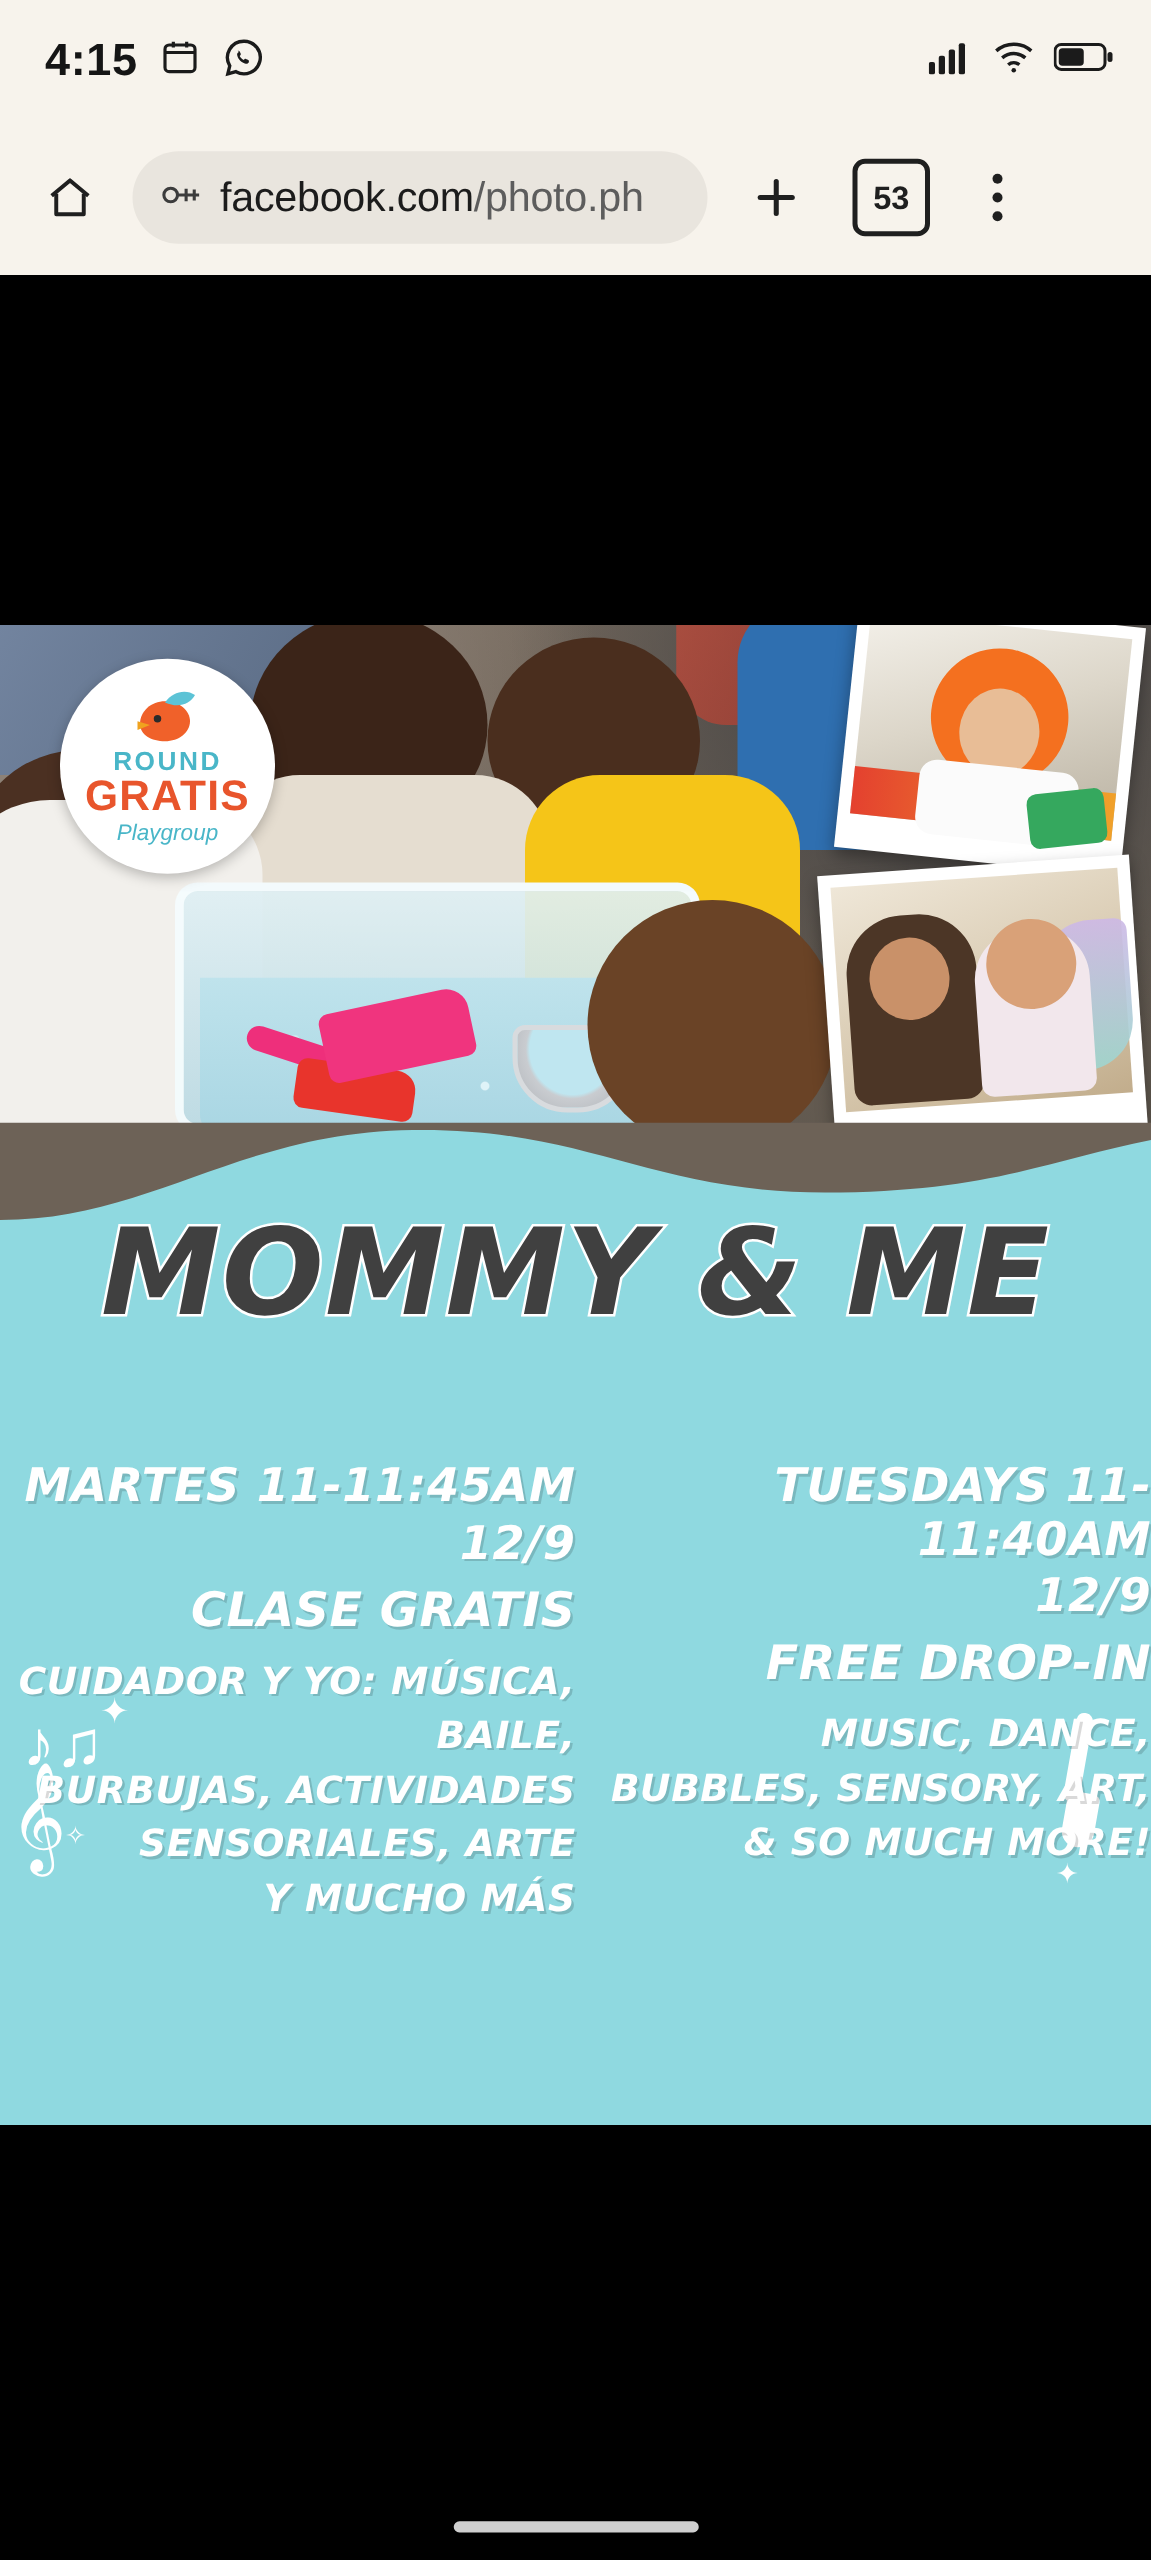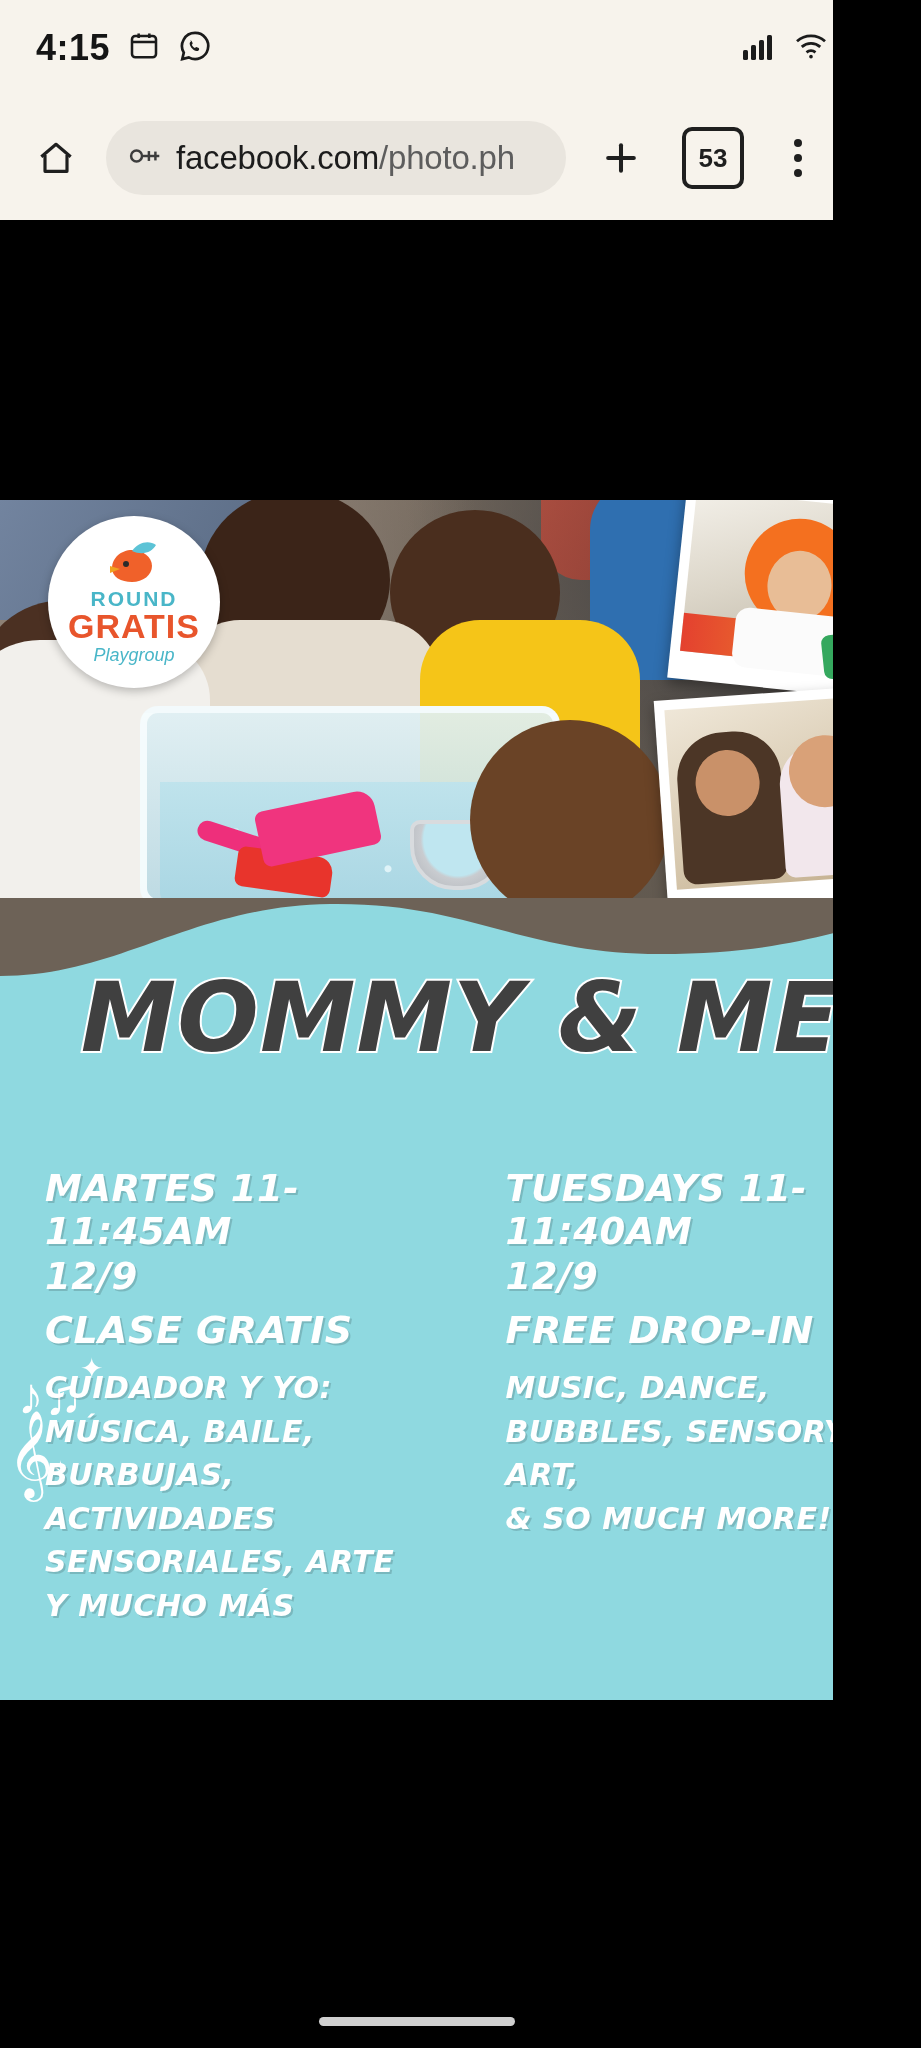--- a/index.html
+++ b/index.html
@@ -5,21 +5,21 @@
   * { box-sizing: border-box; margin: 0; padding: 0; }
   html, body {
     width: 921px;
     height: 2048px;
     background: #000;
     font-family: "Liberation Sans", sans-serif;
     overflow: hidden;
   }
   .device {
     position: relative;
-    width: 833px;
+    width: 921px;
     height: 2048px;
     background: #000;
     overflow: hidden;
   }
 
   
   .chrome {
     position: absolute;
     top: 0; left: 0;
     width: 921px;
@@ -227,21 +227,21 @@
   .kid-a-head { position:absolute; left:-20px; top:100px; width:170px; height:150px; background:#4b3022; border-radius:50% 50% 40% 40%; }
   .kid-b-head { position:absolute; left:200px; top:-10px; width:190px; height:180px; background:#3b2418; border-radius:50%; }
   .kid-b-body { position:absolute; left:180px; top:120px; width:260px; height:230px; background:#e5ddd0; border-radius:60px 60px 20px 20px; }
   .kid-c-head { position:absolute; left:390px; top:10px; width:170px; height:165px; background:#4a2e1e; border-radius:50%; }
   .kid-c-body { position:absolute; left:420px; top:120px; width:220px; height:230px; background:#f5c518; border-radius:60px 60px 20px 20px; }
   .kid-d-head { position:absolute; left:470px; top:220px; width:200px; height:200px; background:#6a4326; border-radius:50%; }
   .kid-e { position:absolute; left:590px; top:-20px; width:220px; height:200px; background:#2f6fb0; border-radius:50px; }
 
   .logo-badge {
     position: absolute;
-    left: 48px; top: 16px;
+    left: 48px; top: 27px;
     width: 172px; height: 172px;
     border-radius: 50%;
     background: #fff;
     display: flex; flex-direction: column;
     align-items: center; justify-content: center;
     box-shadow: 0 3px 10px rgba(0,0,0,.25);
   }
   .logo-bird {
     width: 64px; height: 48px;
     position: relative;
@@ -319,28 +319,27 @@
   }
 
   .cols {
     position: absolute;
     top: 268px; left: 0;
     width: 921px;
     display: flex;
   }
   .col {
     width: 50%;
-    text-align: left;
+    text-align: right;
     color: #fff;
     font-family: "DejaVu Sans", sans-serif;
     font-weight: 800;
     font-style: italic;
     letter-spacing: .5px;
     text-shadow: 2px 2px 0 rgba(0,0,0,.15);
-    margin-left: 45px;
   }
   .col .time { font-size: 37px; line-height: 1.15; }
   .col .date { font-size: 37px; line-height: 1.3; }
   .col .free { font-size: 38px; line-height: 1.55; }
   .col .desc { font-size: 30px; line-height: 1.45; margin-top: 6px; }
 
   .orange {
     position: absolute;
     left: 0; bottom: 0;
     width: 921px; height: 150px;

